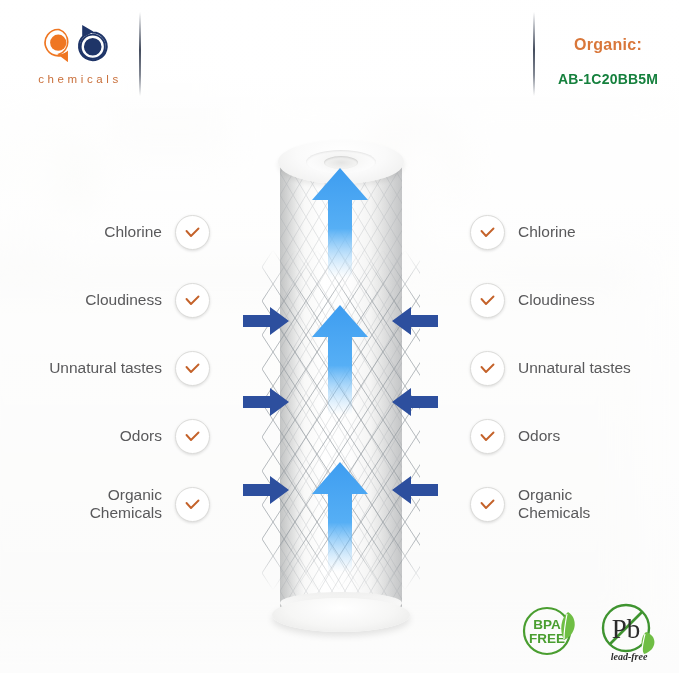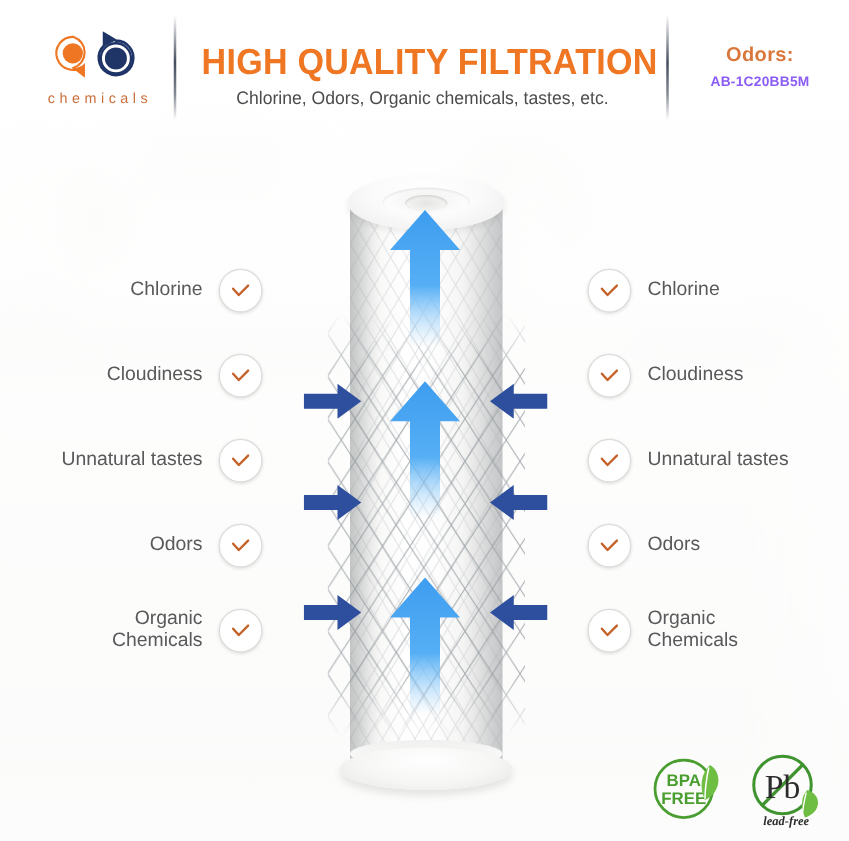--- a/index.html
+++ b/index.html
@@ -51,21 +51,21 @@
   .divider{position:absolute;width:2px;top:12px;height:84px;
     background:linear-gradient(180deg,rgba(30,40,60,0) 0%,rgba(35,45,65,.85) 45%,rgba(30,40,60,.55) 75%,rgba(30,40,60,0) 100%);}
   .div1{left:139px;}
   .div2{left:533px;}
   .title-block{position:absolute;left:150px;top:33px;width:376px;text-align:center;}
   .title{font-size:29px;line-height:34px;font-weight:bold;color:#ef7622;
     letter-spacing:.2px;transform:scaleX(.94);transform-origin:center;white-space:nowrap;}
   .subtitle{margin-top:4px;font-size:14.5px;color:#4c4c4c;white-space:nowrap;transform:scaleX(.97);}
   .filter-block{position:absolute;left:540px;top:36px;width:136px;text-align:center;}
   .filter-label{font-size:16px;color:#d9773a;font-weight:bold;letter-spacing:.3px;}
-  .filter-code{margin-top:6px;font-size:11px;color:#8b5cf6;font-weight:bold;letter-spacing:.2px;}
+  .filter-code{margin-top:17px;font-size:14px;color:#15803d;font-weight:bold;letter-spacing:.2px;}
 
   
   .col{position:absolute;z-index:14;}
   .col-left{left:0px;top:198px;width:210px;}
   .col-right{left:470px;top:198px;width:210px;}
   .feat{display:flex;align-items:center;height:68px;}
   .col-left .feat{justify-content:flex-end;}
   .col-right .feat{justify-content:flex-start;}
   .feat-label{font-size:15.5px;color:#59595b;line-height:18px;}
   .col-left .feat-label{text-align:right;padding-right:13px;}
@@ -155,29 +155,25 @@
           <circle cx="24" cy="25" r="11" fill="#1f3568"></circle>
           <circle cx="24" cy="25" r="11" fill="none" stroke="#ffffff" stroke-width="1.6"></circle>
           <circle cx="24" cy="25" r="14" fill="none" stroke="#1f3568" stroke-width="2.2"></circle>
         </svg>
       </div>
       <div class="logo-word">chemicals</div>
     </div>
 
     <div class="divider div1"></div>
 
-    <div class="title-block">
-      <div class="title">HIGH QUALITY FILTRATION</div>
-      <div class="subtitle">Chlorine, Odors, Organic chemicals, tastes, etc.</div>
-    </div>
 
     <div class="divider div2"></div>
 
     <div class="filter-block">
-      <div class="filter-label">Odors:</div>
+      <div class="filter-label">Organic:</div>
       <div class="filter-code">AB-1C20BB5M</div>
     </div>
   </div>
 
   <div class="col col-left">
     <div class="feat">
       <div class="feat-label">Chlorine</div>
       <div class="check">
         <svg width="19" height="19" viewBox="0 0 19 19">
             <path d="M3.5 8 L8 13 L15.5 5.5" fill="none" stroke="#c4622a" stroke-width="1.9" stroke-linecap="round" stroke-linejoin="round"></path>

